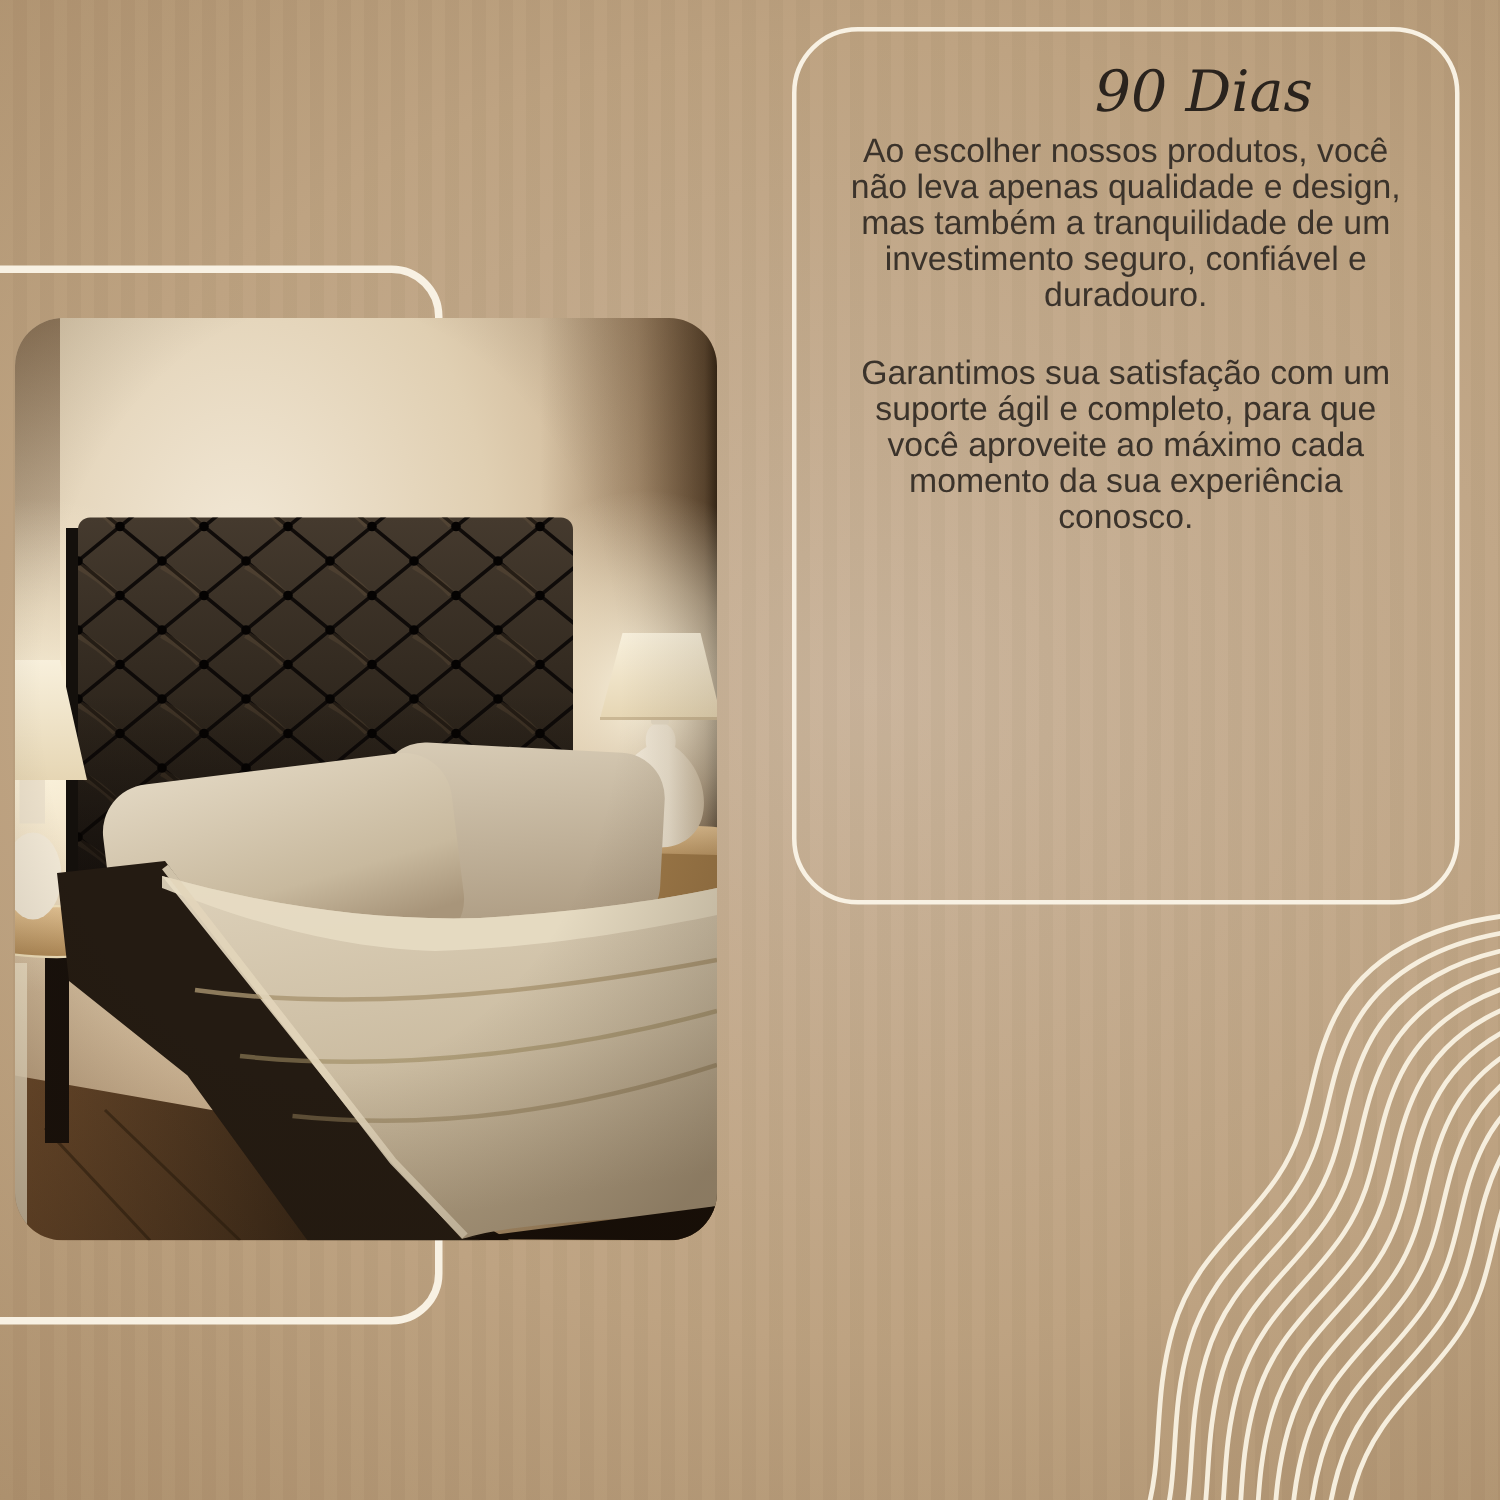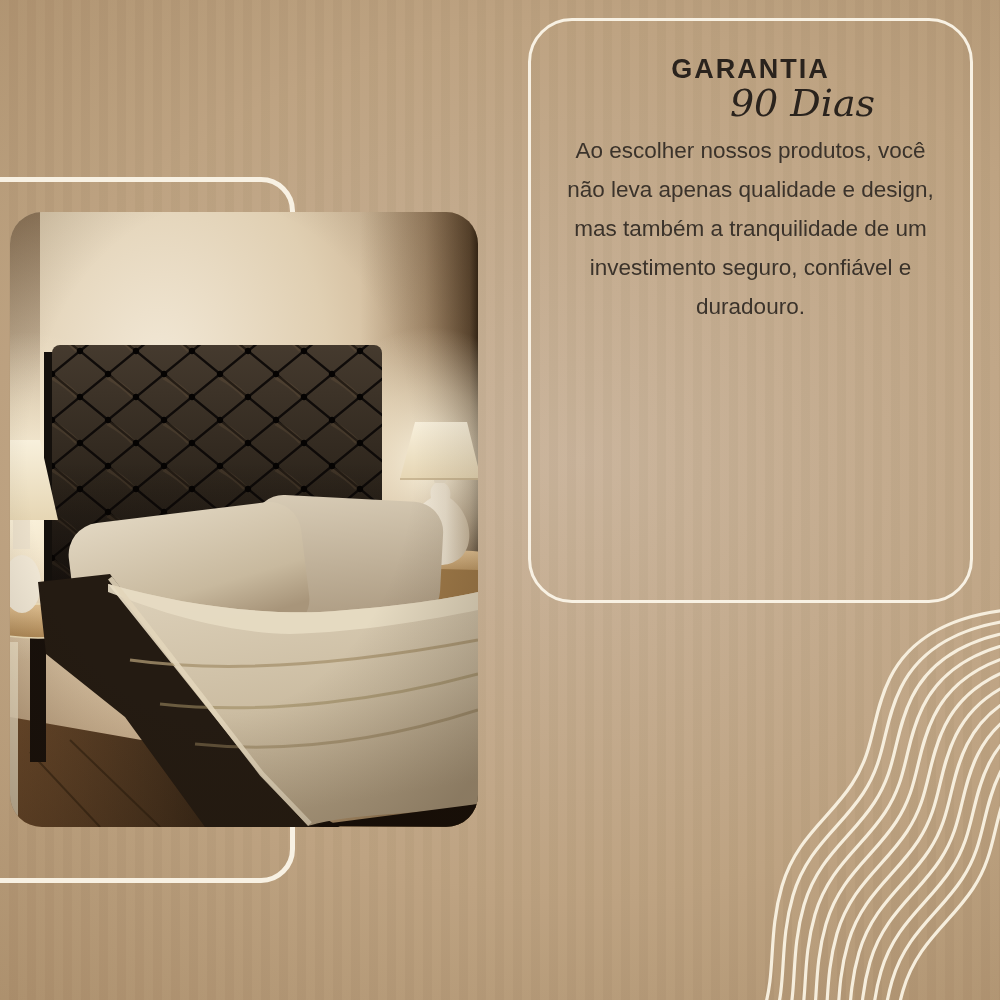--- a/index.html
+++ b/index.html
@@ -17,21 +17,21 @@
        border-radius:32px;overflow:hidden;z-index:3;}
   .photo svg{display:block;width:468px;height:615px;}
   
   .panel{position:absolute;left:528px;top:18px;width:445px;height:585px;
        border:3px solid var(--panel-border);border-radius:44px;box-sizing:border-box;
        z-index:3;text-align:center;color:var(--text);padding:22px 8px 0 8px;}
   .panel-title{font-size:27px;line-height:32px;font-weight:bold;letter-spacing:2px;
        color:var(--title);margin:10px 0 0 0;}
   .panel-subtitle{font-family:"DejaVu Serif",serif;font-style:italic;font-size:38px;
        line-height:42px;color:var(--title);position:relative;left:52px;margin-top:-3px;}
-  .panel p{font-size:22.5px;line-height:39px;margin:0 0 28px 0;white-space:pre-line;}
+  .panel p{font-size:22.5px;line-height:24px;margin:0 0 28px 0;white-space:pre-line;}
   .panel p:first-of-type{margin-top:7px;}
   
   .waves{position:absolute;right:0;bottom:0;width:260px;height:400px;z-index:2;}
 </style>
 </head>
 <body>
 
 <div class="canvas">
 
   <div class="outline-frame"></div>
@@ -168,27 +168,31 @@
       <path d="M150,492 C260,504 380,486 468,462" stroke="#9b885f" stroke-width="3" fill="none" opacity="0.6"></path>
       <path d="M185,532 C300,544 400,520 468,498" stroke="#8f7c58" stroke-width="3" fill="none" opacity="0.55"></path>
       <path d="M100,366 L252,562 L300,612" stroke="#e2d5ba" stroke-width="5" fill="none" opacity="0.9"></path>
       <polygon points="298,614 468,592 468,615" fill="#140d08"></polygon>
 
       <rect width="468" height="615" fill="url(#vigG)"></rect>
     </svg>
   </div>
 
   <div class="panel">
-    <div class="panel-title">GARANTIA</div>
     <div class="panel-subtitle">90 Dias</div>
     <p>Ao escolher nossos produtos, você
 não leva apenas qualidade e design,
 mas também a tranquilidade de um
 investimento seguro, confiável e
 duradouro.</p>
+    <p>Garantimos sua satisfação com um
+suporte ágil e completo, para que
+você aproveite ao máximo cada
+momento da sua experiência
+conosco.</p>
   </div>
 
   <svg class="waves" viewBox="0 0 260 400">
     <defs>
       <path id="waveLine" d="M268,10 C212,16 170,38 150,78 C131,116 136,148 112,184 C89,219 56,238 42,286 C28,334 36,372 24,410" fill="none" stroke="#f6eedd" stroke-width="3.2" stroke-linecap="round"></path>
     </defs>
     <use href="#waveLine" x="0" y="0"></use>
     <use href="#waveLine" x="11" y="9.5"></use>
     <use href="#waveLine" x="22" y="19"></use>
     <use href="#waveLine" x="33" y="28.5"></use>

